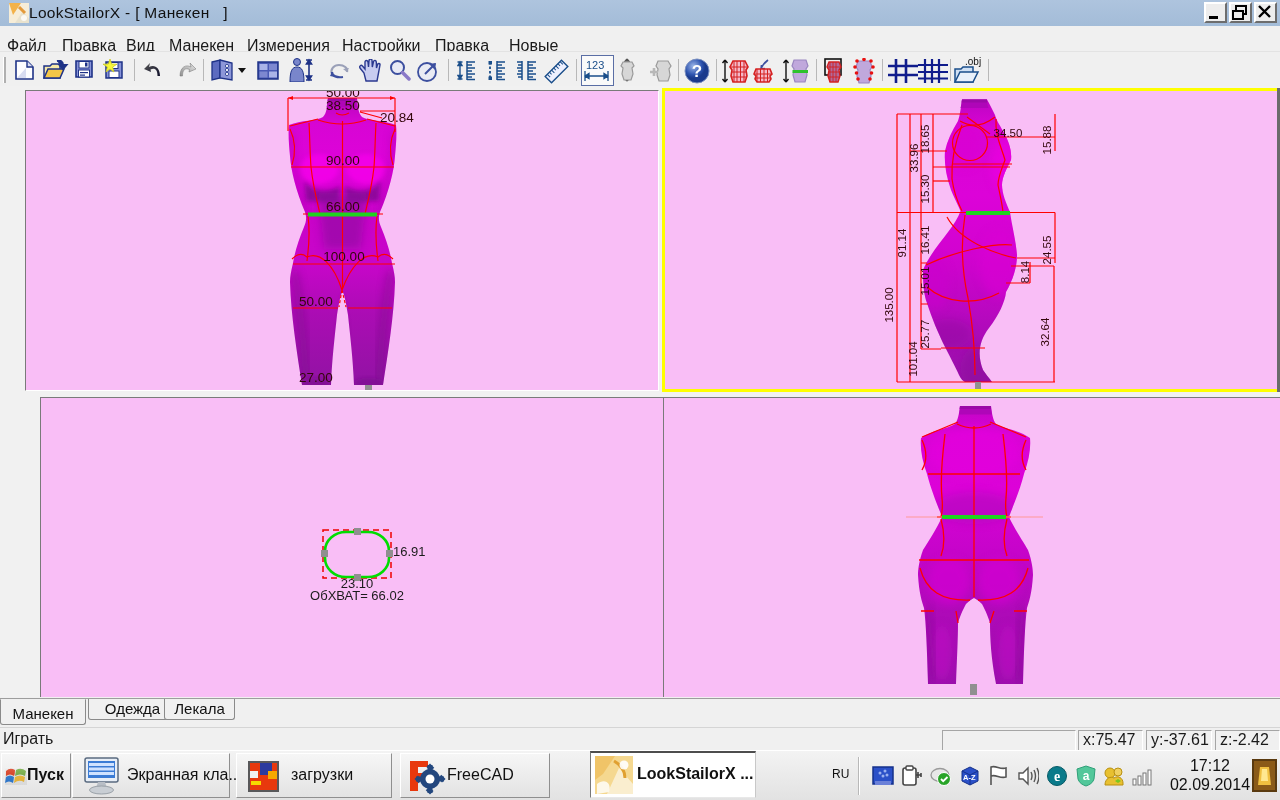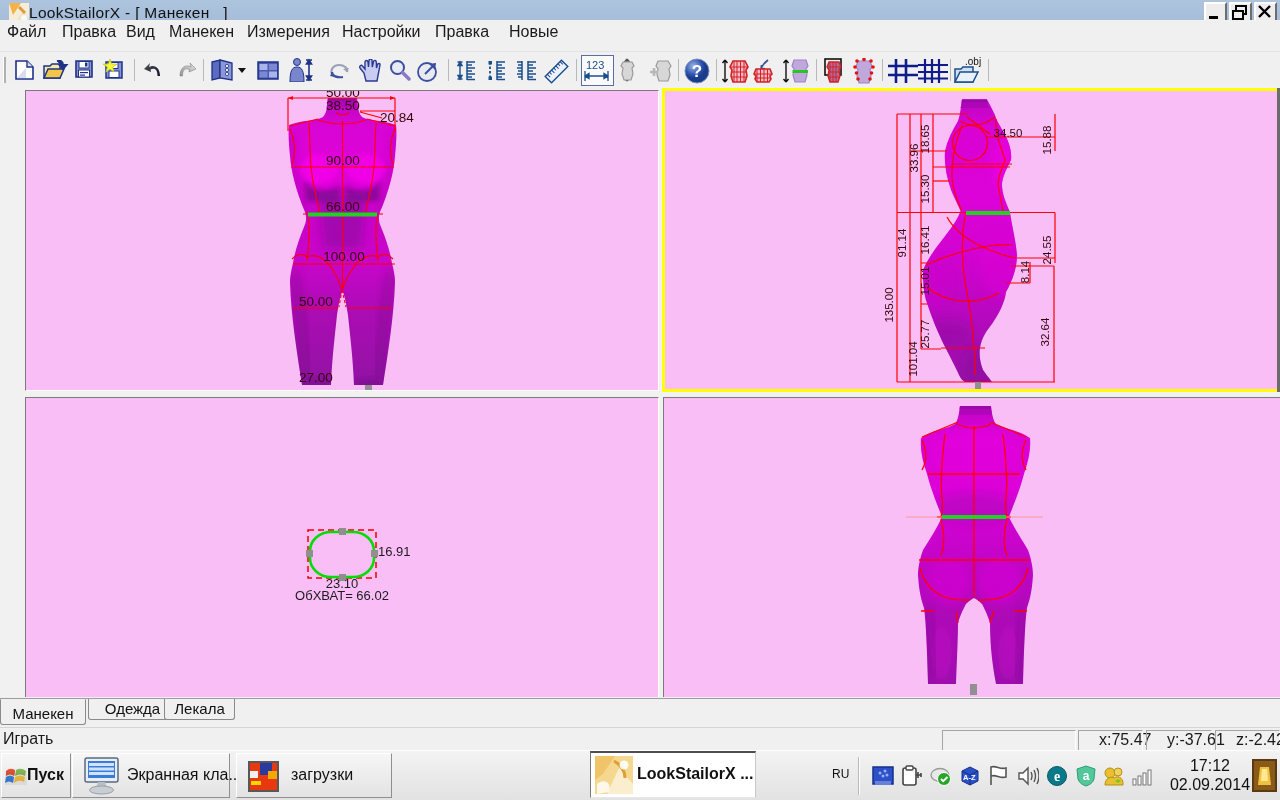--- a/index.html
+++ b/index.html
@@ -4,42 +4,42 @@
 <style>
   html,body{margin:0;padding:0;}
   body{width:1280px;height:800px;overflow:hidden;font-family:"Liberation Sans",sans-serif;}
   #screen{position:absolute;top:0;left:0;width:1280px;height:800px;background:#f0f0f0;}
   .abs{position:absolute;}
   
   #titlebar{position:absolute;left:0;top:0;width:1280px;height:26px;background:linear-gradient(#aec4de,#a3bcd8);}
   #titletext{position:absolute;left:29px;top:2px;font-size:15.5px;color:#111;white-space:pre;letter-spacing:0.3px;padding-top:2px;}
   .winbtn{position:absolute;top:2px;width:23px;height:21px;background:#ededed;border-top:2px solid #fff;border-left:2px solid #fff;border-right:2px solid #6d6d6d;border-bottom:2px solid #6d6d6d;box-sizing:border-box;}
   
-  #menubar{position:absolute;left:0;top:20px;width:1280px;height:25px;background:#f0f0f0;font-size:16px;color:#1a1a1a;}
+  #menubar{position:absolute;left:0;top:34px;width:1280px;height:25px;background:#f0f0f0;font-size:16px;color:#1a1a1a;}
   #menubar span{position:absolute;top:3px;}
   
   #toolbar{position:absolute;left:0;top:51px;width:1280px;height:35px;background:#f0f0f0;border-top:1px solid #e3e3e3;box-sizing:border-box;}
   .tsep{position:absolute;top:7px;width:1px;height:22px;background:#b8b8b8;}
   .grip{position:absolute;left:3px;top:5px;width:2px;height:26px;border-left:1px solid #fff;background:#b0b0b0;}
   
   #workspace{position:absolute;left:0;top:86px;width:1280px;height:611px;background:#f1f1f1;}
   .vp{position:absolute;background:#f9bef6;margin-left:20px;}
   #vptl{left:5px;top:4px;width:632px;height:299px;border-top:1px solid #7a7a7a;border-left:1px solid #7a7a7a;border-right:1px solid #fff;border-bottom:1px solid #fff;}
   #vptr{left:642px;top:2px;width:634px;height:304px;border:3px solid #ffff00;box-sizing:border-box;}
-  #vpbl{left:5px;top:311px;width:632px;height:299px;border-top:1px solid #7a7a7a;border-left:1px solid #7a7a7a;border-right:1px solid #fff;border-bottom:1px solid #fff;}
+  #vpbl{left:20px;top:311px;width:632px;height:299px;border-top:1px solid #7a7a7a;border-left:1px solid #7a7a7a;border-right:1px solid #fff;border-bottom:1px solid #fff;}
   #vpbr{left:643px;top:311px;width:631px;height:299px;border-top:1px solid #7a7a7a;border-left:1px solid #7a7a7a;border-right:1px solid #fff;border-bottom:1px solid #fff;}
   #rdark{left:1277px;top:2px;width:3px;height:304px;background:#6b6b6b;}
   .vp svg{position:absolute;left:0;top:0;}
   
   #tabbar{position:absolute;left:0;top:697px;width:1280px;height:30px;background:#f0f0f0;}
   #tabbar .tline{position:absolute;left:0;top:1px;width:1280px;height:1px;background:#9d9d9d;}
   .tab{position:absolute;background:#f0f0f0;border:1px solid #8a8a8a;border-top:none;border-radius:0 0 3px 3px;font-size:15px;color:#111;text-align:center;box-sizing:border-box;}
   
   #statusbar{position:absolute;left:0;top:727px;width:1280px;height:23px;background:#f0f0f0;border-top:1px solid #d5d5d5;box-sizing:border-box;font-size:16px;color:#1a1a1a;}
-  .spanel{position:absolute;top:2px;height:28px;border:1px solid;border-color:#a5a5a5 #fff #fff #a5a5a5;font-size:16px;color:#1a1a1a;padding-left:20px;box-sizing:border-box;}
+  .spanel{position:absolute;top:2px;height:28px;border:1px solid;border-color:#a5a5a5 #fff #fff #a5a5a5;font-size:16px;color:#1a1a1a;padding-left:4px;box-sizing:border-box;}
   
   #taskbar{position:absolute;left:0;top:750px;width:1280px;height:50px;background:linear-gradient(#f3f3f3,#e2e2e2);border-top:1px solid #fff;box-sizing:border-box;}
   .tkbtn{position:absolute;top:2px;height:45px;background:linear-gradient(#f6f6f6,#e3e3e3);border-top:1px solid #fff;border-left:1px solid #fff;border-right:1px solid #8f8f8f;border-bottom:1px solid #8f8f8f;box-sizing:border-box;font-size:16px;color:#111;}
   .tkbtn .lbl{position:absolute;top:12px;white-space:nowrap;overflow:hidden;}
 </style>
 </head>
 <body>
 <div id="screen">
 
   <div id="titlebar">
@@ -595,20 +595,40 @@
   <svg class="abs" style="left:9px;top:5px" width="36" height="36" viewBox="0 0 36 36">
     <rect x="2" y="2" width="31" height="31" fill="#58585a"></rect>
     <rect x="4" y="4" width="27" height="27" fill="#e8380d"></rect>
     <rect x="14" y="4" width="12" height="12" fill="#2b3a9e"></rect>
     <rect x="22" y="12" width="9" height="8" fill="#f6a800"></rect>
     <rect x="4" y="12" width="8" height="7" fill="#f0f0f0"></rect>
     <rect x="5" y="22" width="10" height="4" fill="#f6d800"></rect>
   </svg>
   <span class="lbl" style="left:54px">загрузки</span>
 </div>
+    <div class="tkbtn" style="left:400px;width:150px;">
+  <svg class="abs" style="left:7px;top:5px" width="38" height="36" viewBox="0 0 38 36">
+    <path d="M2,2 L20,2 L20,8 L10,8 L10,14 L18,14 L18,20 L10,20 L10,32 L2,32 Z" fill="#e8380d"></path>
+    <g transform="translate(22,20)">
+      <circle r="10" fill="#23477e"></circle>
+      <g fill="#23477e">
+              <rect x="-2.5" y="-14" width="5" height="6"></rect>
+              <rect x="-2.5" y="8" width="5" height="6"></rect>
+              <rect x="-14" y="-2.5" width="6" height="5"></rect>
+              <rect x="8" y="-2.5" width="6" height="5"></rect>
+              <rect x="-11" y="-11" width="6" height="5" transform="rotate(45)"></rect>
+              <rect x="5" y="-11" width="6" height="5" transform="rotate(45)"></rect>
+              <rect x="-11" y="6" width="6" height="5" transform="rotate(45)"></rect>
+              <rect x="5" y="6" width="6" height="5" transform="rotate(45)"></rect>
+            </g>
+      <circle r="4.5" fill="#fff"></circle>
+    </g>
+  </svg>
+  <span class="lbl" style="left:46px">FreeCAD</span>
+</div>
     <div class="tkbtn" style="left:590px;top:0px;height:47px;width:166px;background:#fff;border-top:2px solid #4e4e4e;border-left:1px solid #787878;border-right:1px solid #c8c8c8;border-bottom:1px solid #e8e8e8;padding-left:8px;">
   <svg class="abs" style="left:4px;top:3px" width="38" height="38" viewBox="0 0 38 38">
     <rect width="38" height="38" fill="#f5d890"></rect>
     <path d="M0,0 L20,0 L8,18 L0,24 Z" fill="#f0c468"></path>
     <path d="M12,38 L24,12 L38,28 L38,38 Z" fill="#faeecf"></path>
     <path d="M2,28 C9,22 17,26 14,36 L2,38 Z" fill="#fdf8ea"></path>
     <path d="M19,5 C26,9 30,15 30,22" stroke="#e0a030" stroke-width="3" fill="none"></path>
     <circle cx="29" cy="9" r="4.5" fill="#fff" opacity="0.9"></circle>
   </svg>
   <span class="lbl" style="left:46px;font-weight:bold">LookStailorX ...</span>

